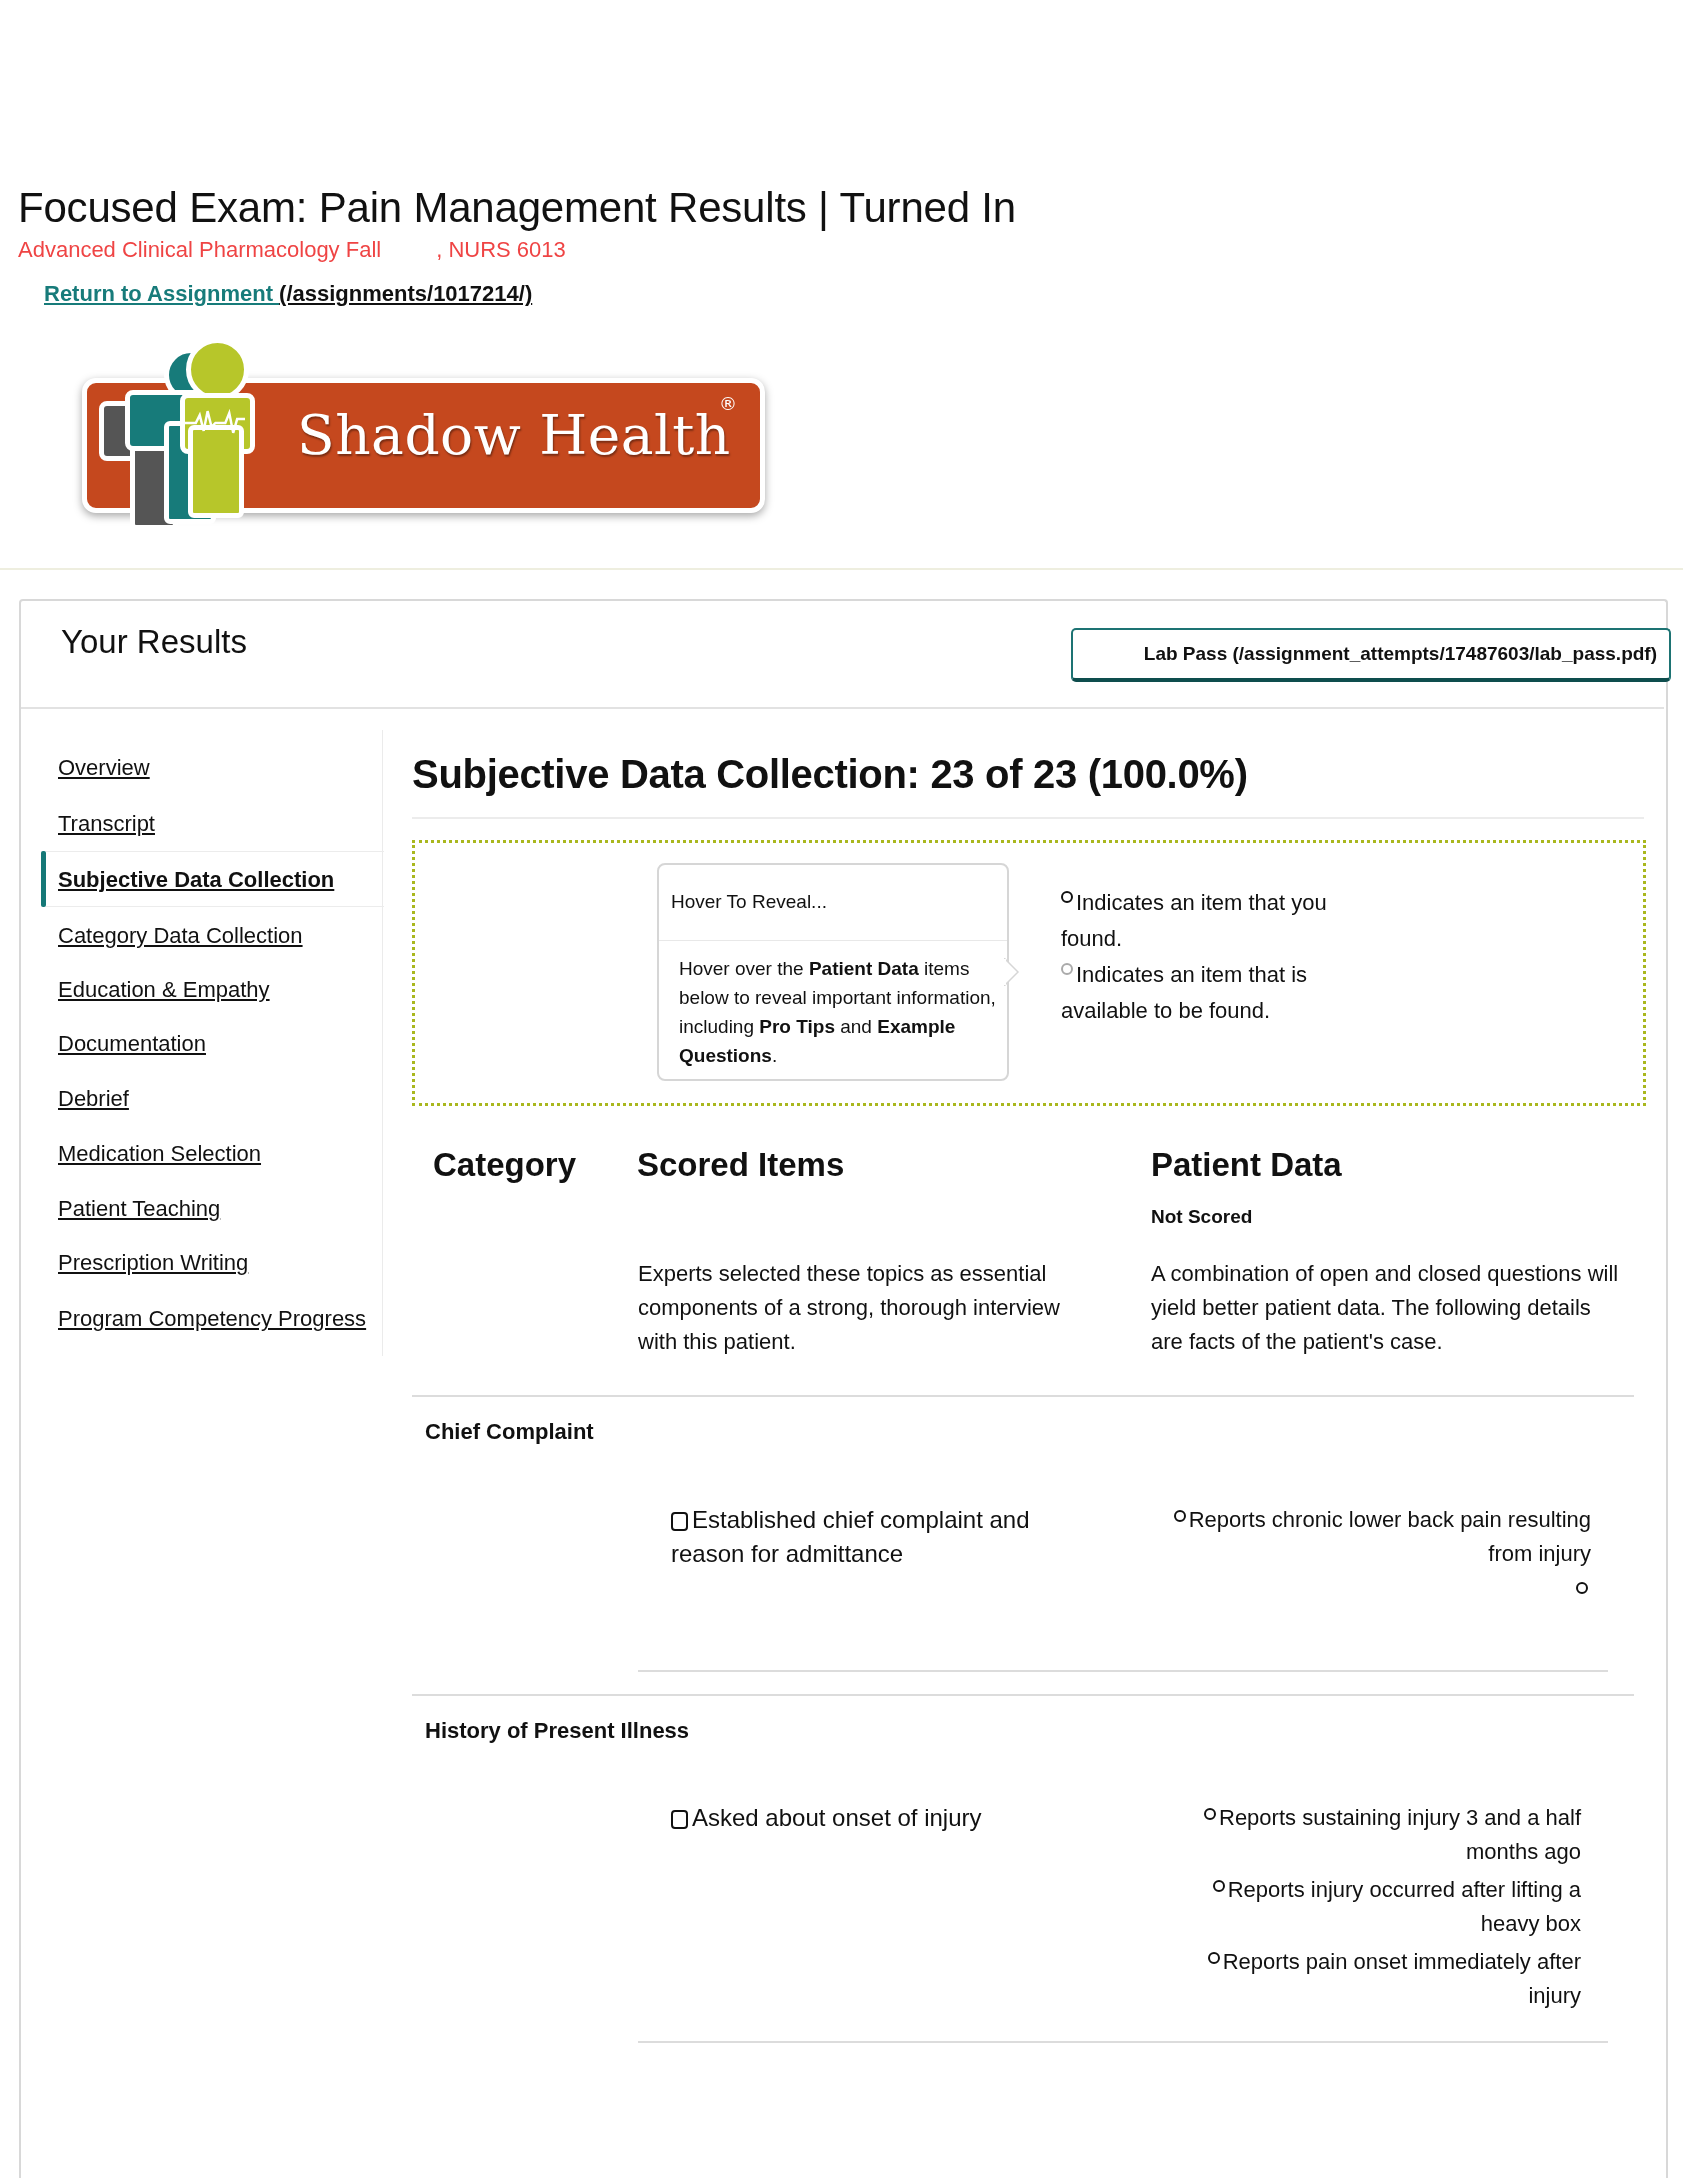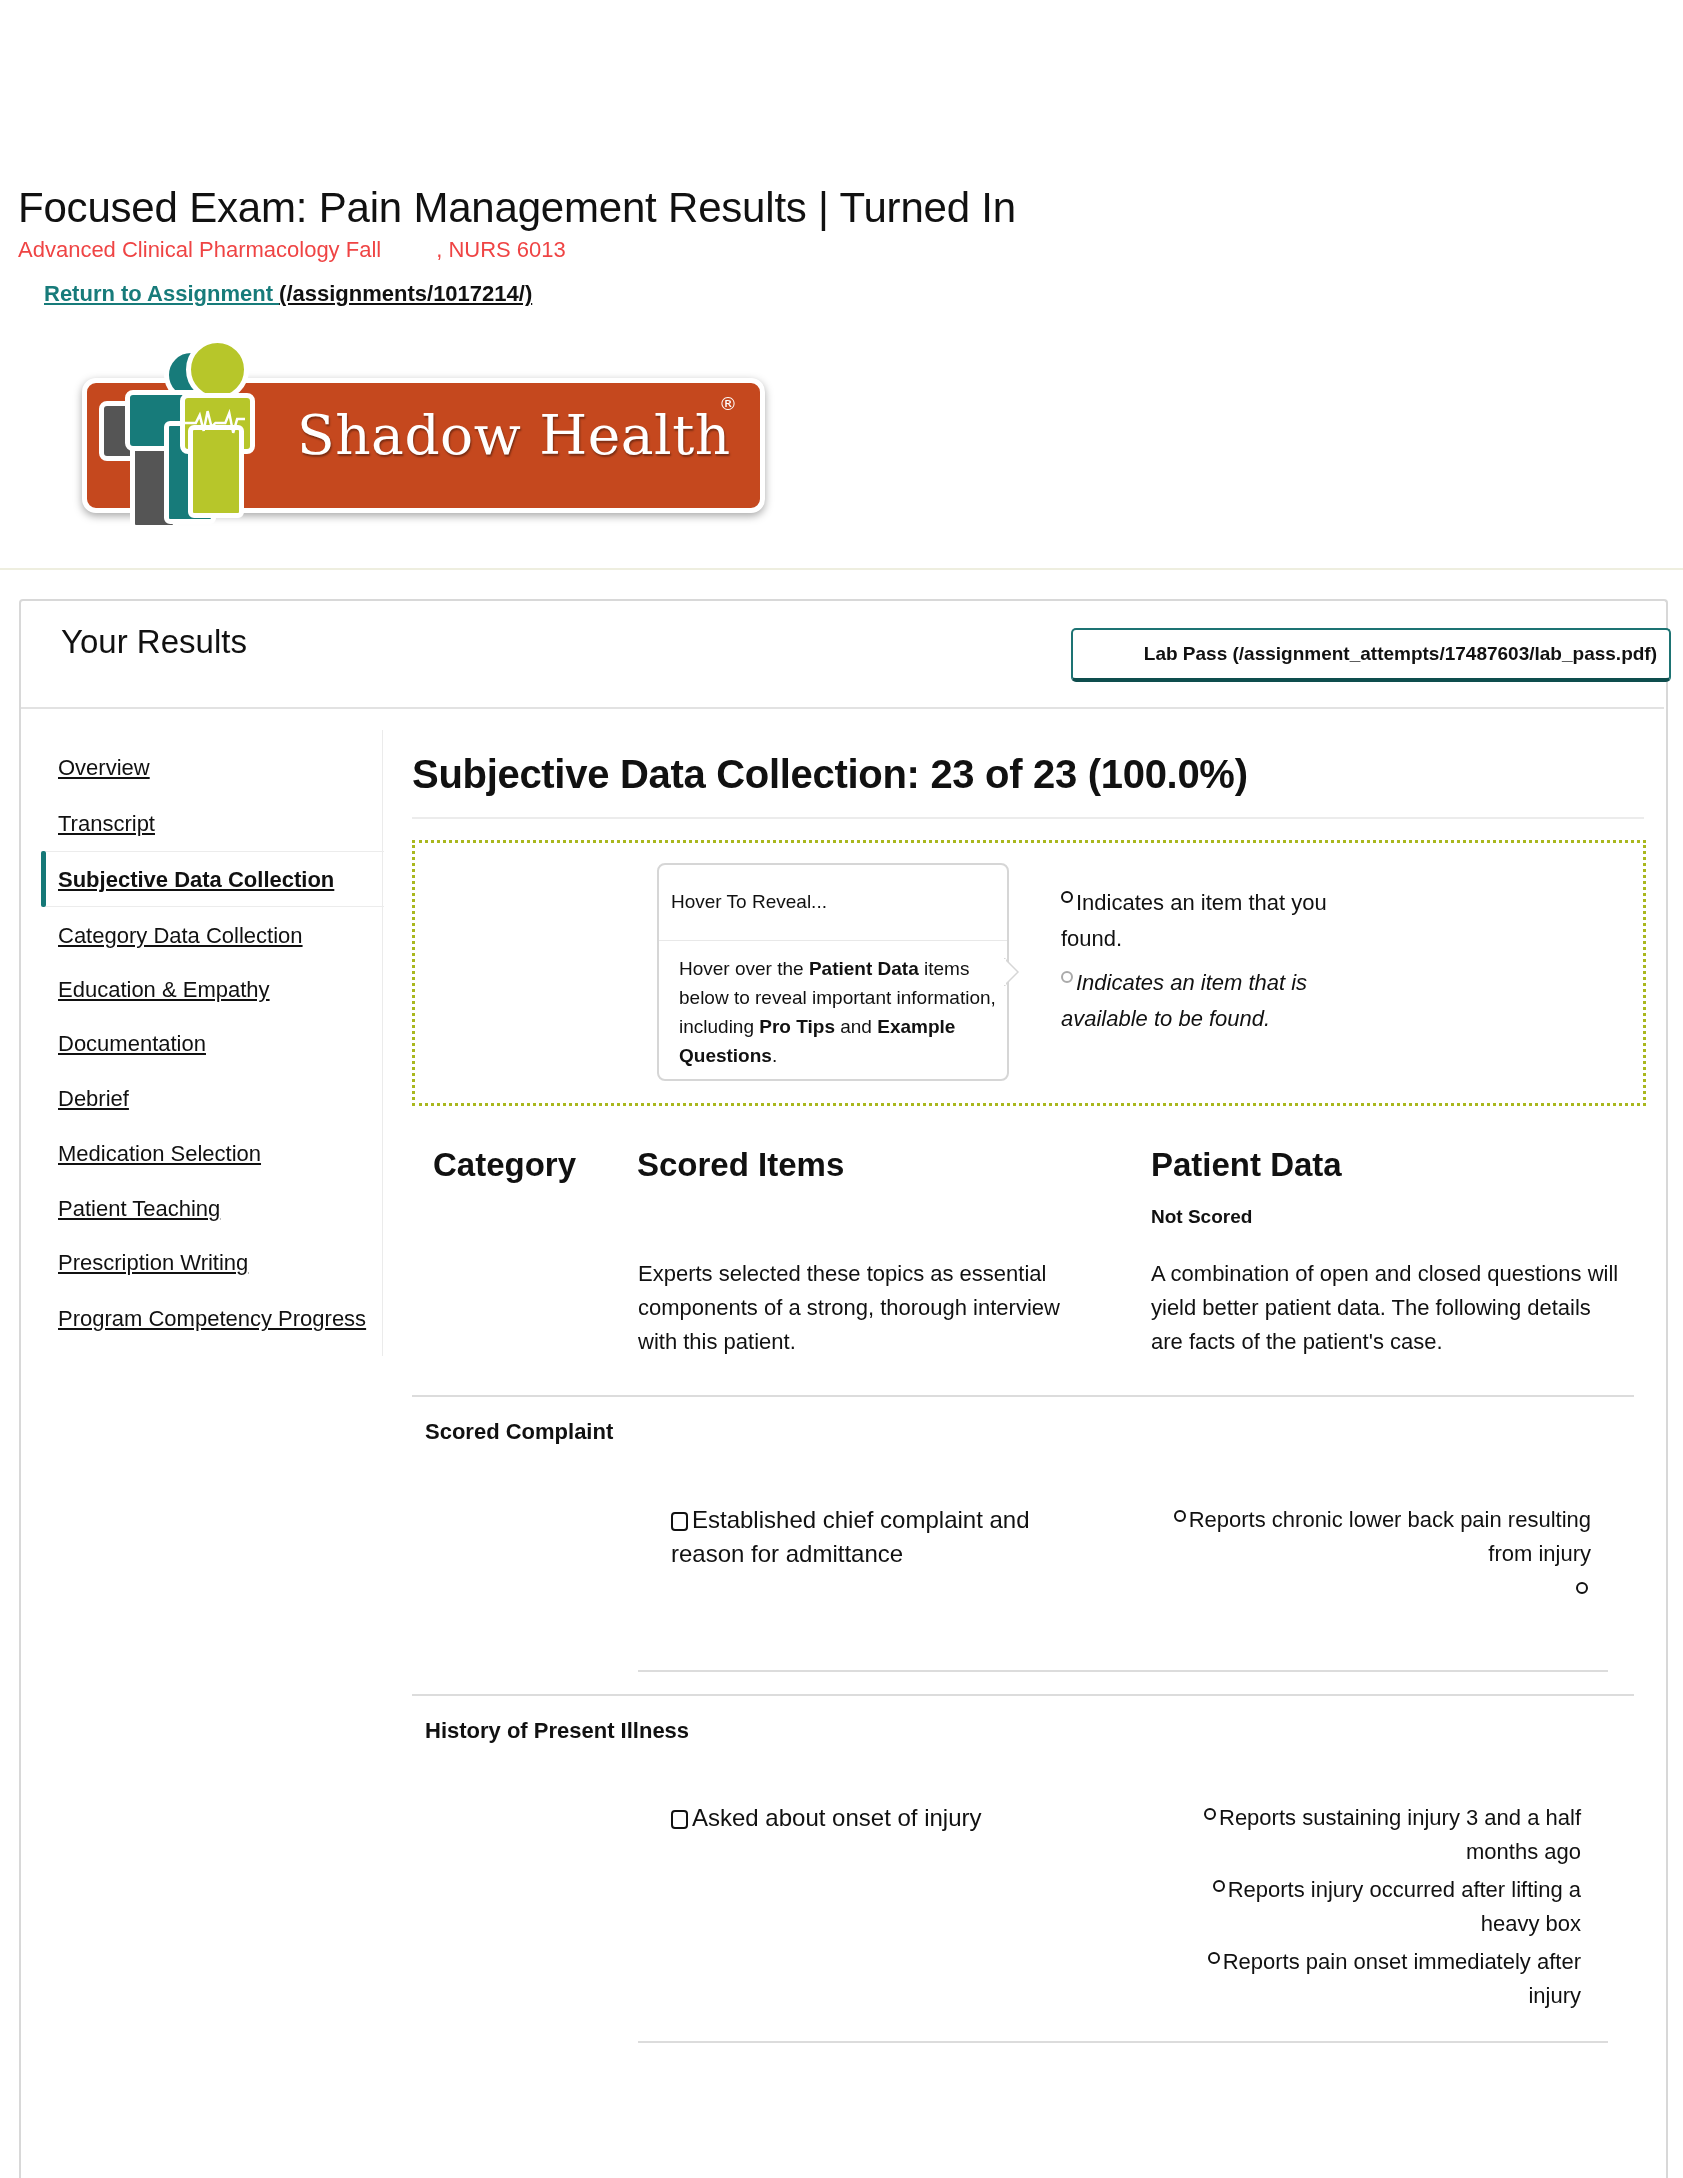--- a/index.html
+++ b/index.html
@@ -137,32 +137,32 @@
   <div class="tip-head">Hover To Reveal...</div>
   <div class="tip-rule"></div>
   <div class="tip-body"><span>Hover over the </span><b>Patient Data</b><span> items below to reveal important information, including </span><b>Pro Tips</b><span> and </span><b>Example Questions</b><span>.</span></div>
 </div>
 <svg class="abs tip-arrow" viewBox="0 0 16 28">
   <polygon points="0,0 14,14 0,28" fill="#fff" stroke="#d6d6d6" stroke-width="1.5"></polygon>
   <rect x="0" y="1" width="2" height="26" fill="#fff"></rect>
 </svg>
 <div class="abs legend-text">
   <div><span class="dot"></span><span>Indicates an item that you found.</span></div>
-  <div style="margin-top:8px;font-style:italic;"><span class="dot light"></span><span>Indicates an item that is available to be found.</span></div>
+  <div style="margin-top:0;"><span class="dot light"></span><span>Indicates an item that is available to be found.</span></div>
 </div>
 
 <div class="abs th" style="left:433px;top:1146px;">Category</div>
 <div class="abs th" style="left:637px;top:1146px;">Scored Items</div>
 <div class="abs th" style="left:1151px;top:1146px;">Patient Data</div>
 <div class="abs not-scored">Not Scored</div>
 <div class="abs col-desc" style="left:638px;top:1257px;width:465px;">Experts selected these topics as essential components of a strong, thorough interview with this patient.</div>
 <div class="abs col-desc" style="left:1151px;top:1257px;width:470px;">A combination of open and closed questions will yield better patient data. The following details are facts of the patient's case.</div>
 
 <div class="abs row-rule" style="left:412px;top:1395px;width:1222px;"></div>
-<div class="abs cat-label" style="top:1419px;">Scored Complaint</div>
+<div class="abs cat-label" style="top:1419px;">Chief Complaint</div>
 <div class="abs scored-item" style="left:671px;top:1503px;width:438px;"><span class="checkbox"></span><span>Established chief complaint and reason for admittance</span></div>
 <div class="abs pd-list" style="left:1155px;top:1503px;width:436px;">
   <div class="pd-item"><span class="dot"></span><span>Reports chronic lower back pain resulting from injury</span></div>
   <div class="pd-item"><span class="dot"></span></div>
 </div>
 <div class="abs row-rule" style="left:638px;top:1670px;width:970px;"></div>
 
 <div class="abs row-rule" style="left:412px;top:1694px;width:1222px;"></div>
 <div class="abs cat-label" style="top:1718px;">History of Present Illness</div>
 <div class="abs scored-item" style="left:671px;top:1801px;width:438px;"><span class="checkbox"></span><span>Asked about onset of injury</span></div>

